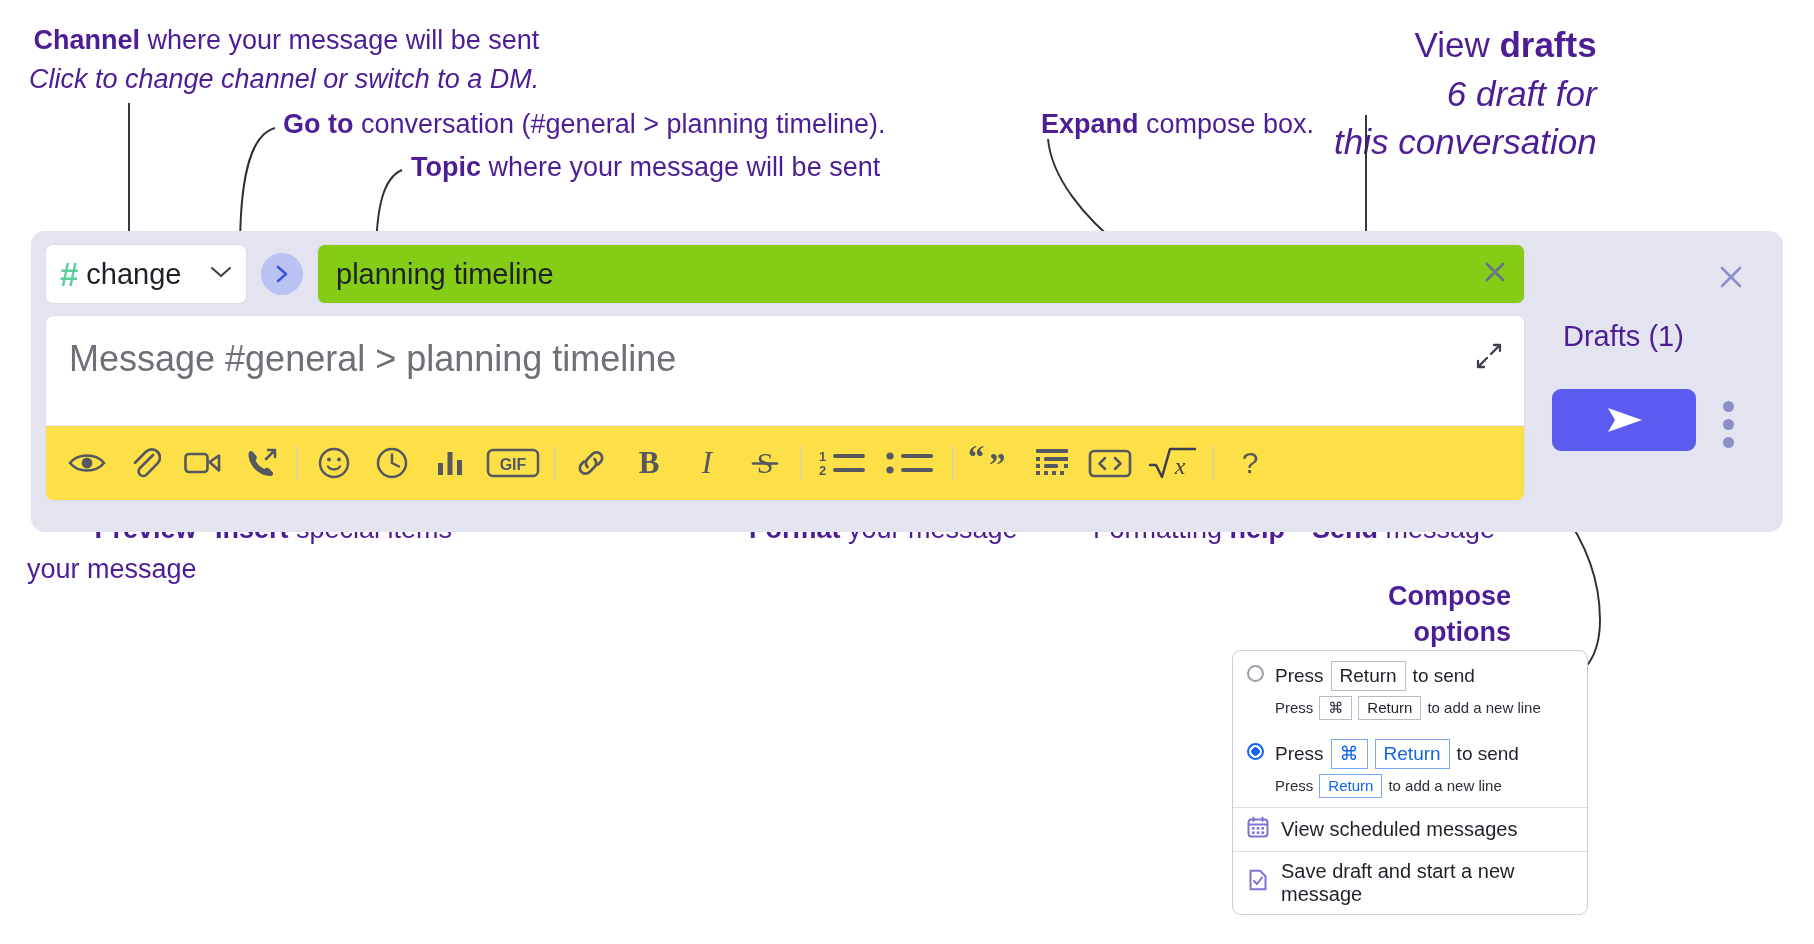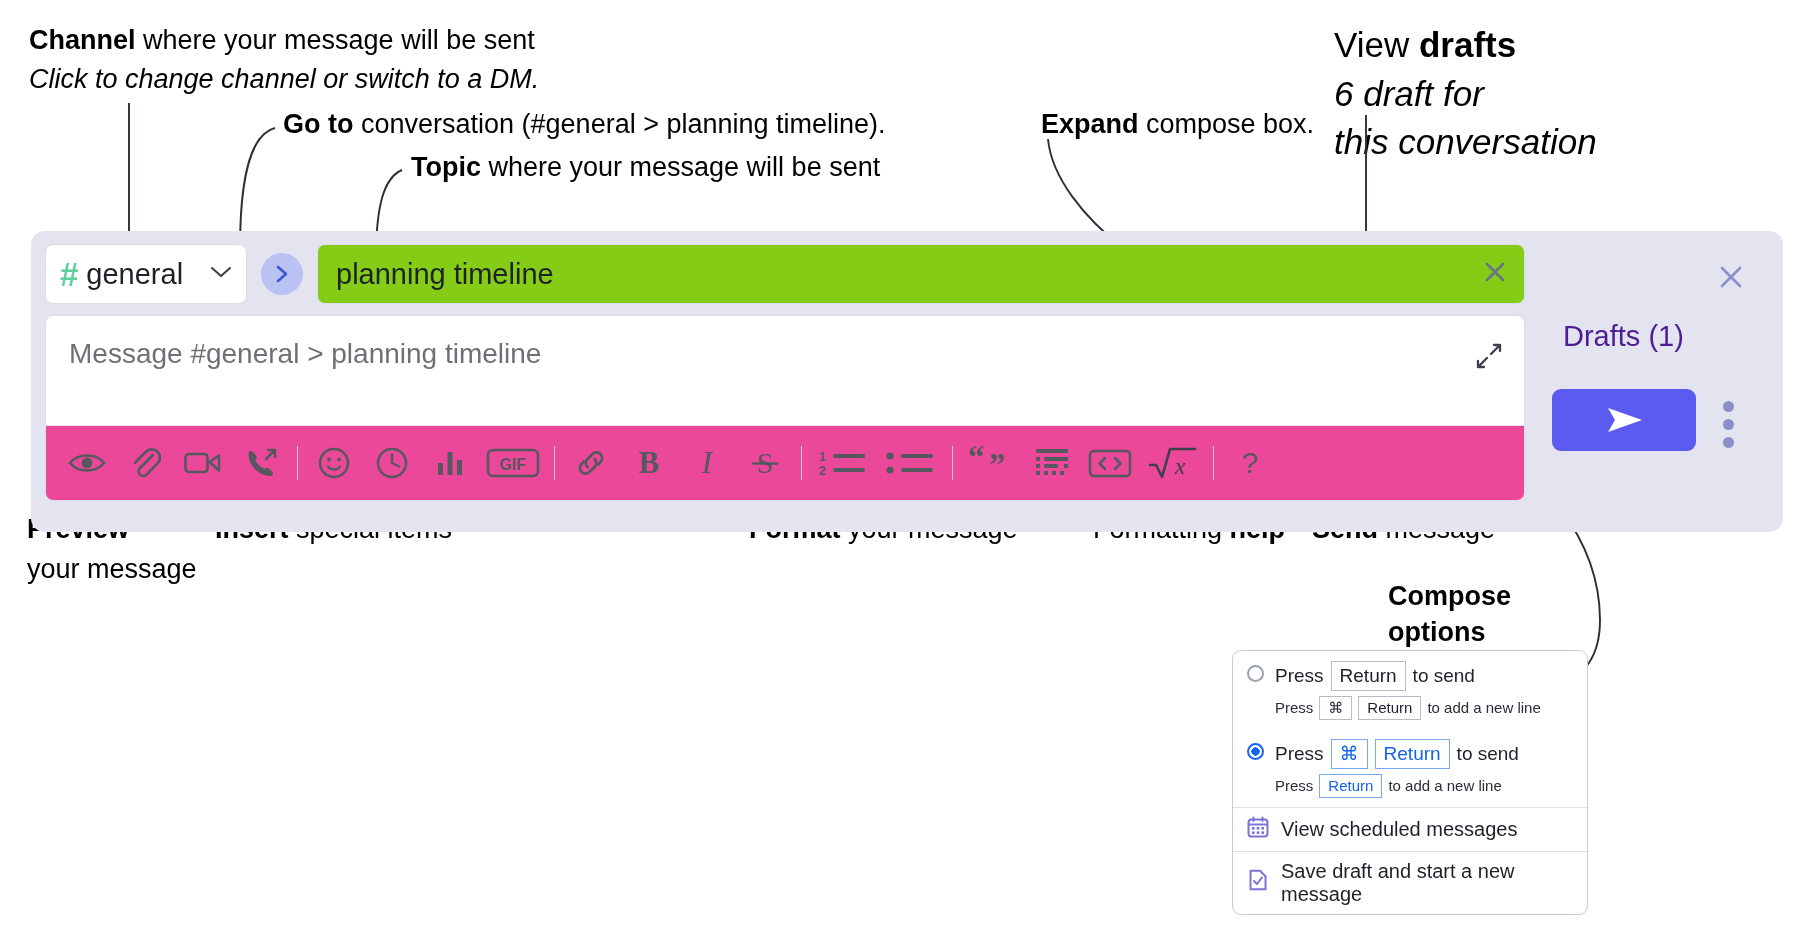--- a/index.html
+++ b/index.html
@@ -1,21 +1,21 @@
 <!DOCTYPE html>
 <html><head>
 <meta charset="utf-8">
 <style>
   html,body{margin:0;padding:0;}
   body{
     width:1814px;height:944px;background:#ffffff;
     font-family:"Liberation Sans", sans-serif;
     color:#20222c;overflow:hidden;position:relative;
   }
-  .ann{position:absolute;color:#000000;line-height:1.28;white-space:nowrap;}
+  .ann{position:absolute;color:#4c1d95;line-height:1.28;white-space:nowrap;text-align:right;}
   .ann b{font-weight:700;}
   .ann i{font-style:italic;}
   .svg-layer{position:absolute;left:0;top:0;width:1814px;height:944px;pointer-events:none;}
 
   
   #compose{
     position:absolute;left:31px;top:231px;width:1752px;height:301px;
     background:#e3e4f0;border-radius:14px;box-sizing:border-box;
   }
   #composeInner{position:absolute;left:14px;top:13px;width:1480px;height:275px;}
@@ -35,24 +35,24 @@
   .topic-box{
     flex:1;height:60px;background:#84cc16;border:1px solid #dcdde8;border-radius:8px;
     display:flex;align-items:center;padding:0 14px 0 18px;box-sizing:border-box;
   }
   .topic-val{font-size:29px;color:#1f2129;flex:1;}
 
   .msg-card{
     margin-top:11px;width:100%;height:186px;background:#fff;border:1px solid #dcdde8;
     border-radius:8px;box-sizing:border-box;position:relative;overflow:hidden;
   }
-  .msg-ph{position:absolute;left:23px;top:22px;font-size:28px;color:#6e7078;}
+  .msg-ph{position:absolute;left:23px;top:22px;font-size:36px;color:#6e7078;}
   .expand-ic{position:absolute;right:20px;top:25px;}
   .toolbar{
-    position:absolute;left:0;right:0;bottom:0;height:75px;background:#ec4899;
+    position:absolute;left:0;right:0;bottom:0;height:75px;background:#fde047;
     border-top:1px solid #e6e7ee;display:flex;align-items:center;padding:16px 18px;box-sizing:border-box;
   }
   .tb{width:46px;height:46px;display:flex;align-items:center;justify-content:center;flex:0 0 auto;}
   .sep{width:1px;height:34px;background:#c7c9d4;margin:0 13px;flex:0 0 auto;}
   .sp{width:12px;flex:0 0 auto;}
 
   .right-pane{position:absolute;left:1512px;top:0;width:240px;height:301px;}
   .drafts{position:absolute;left:20px;top:89px;font-size:29px;color:#4c1d95;}
   .pane-close{position:absolute;left:172px;top:30px;}
   .send-btn{
@@ -166,21 +166,21 @@
     <path d="M563,484 C563,470 567,466 578,466 L862,466 C873,466 875,470 875,479 C875,470 878,466 888,466 L1173,466 C1184,466 1190,470 1190,484"></path>
   </g>
 </svg>
 
 <div id="compose">
   <div id="composeInner">
 
     <div class="row-head">
       <div class="chan-select">
         <span class="hash">#</span>
-        <span class="chan-name">general</span>
+        <span class="chan-name">change</span>
         <span class="chev">
           <svg width="22" height="14" viewBox="0 0 22 14">
               <path d="M2 3 L11 11 L20 3" fill="none" stroke="#3c3f4c" stroke-width="2.1" stroke-linecap="round" stroke-linejoin="round"></path>
             </svg>
         </span>
       </div>
 
       <div class="goto-btn">
         <svg width="20" height="20" viewBox="0 0 20 20">
             <path d="M6 3 L14 10 L6 17" fill="none" stroke="#3b55d6" stroke-width="2.6" stroke-linecap="round" stroke-linejoin="round"></path>

